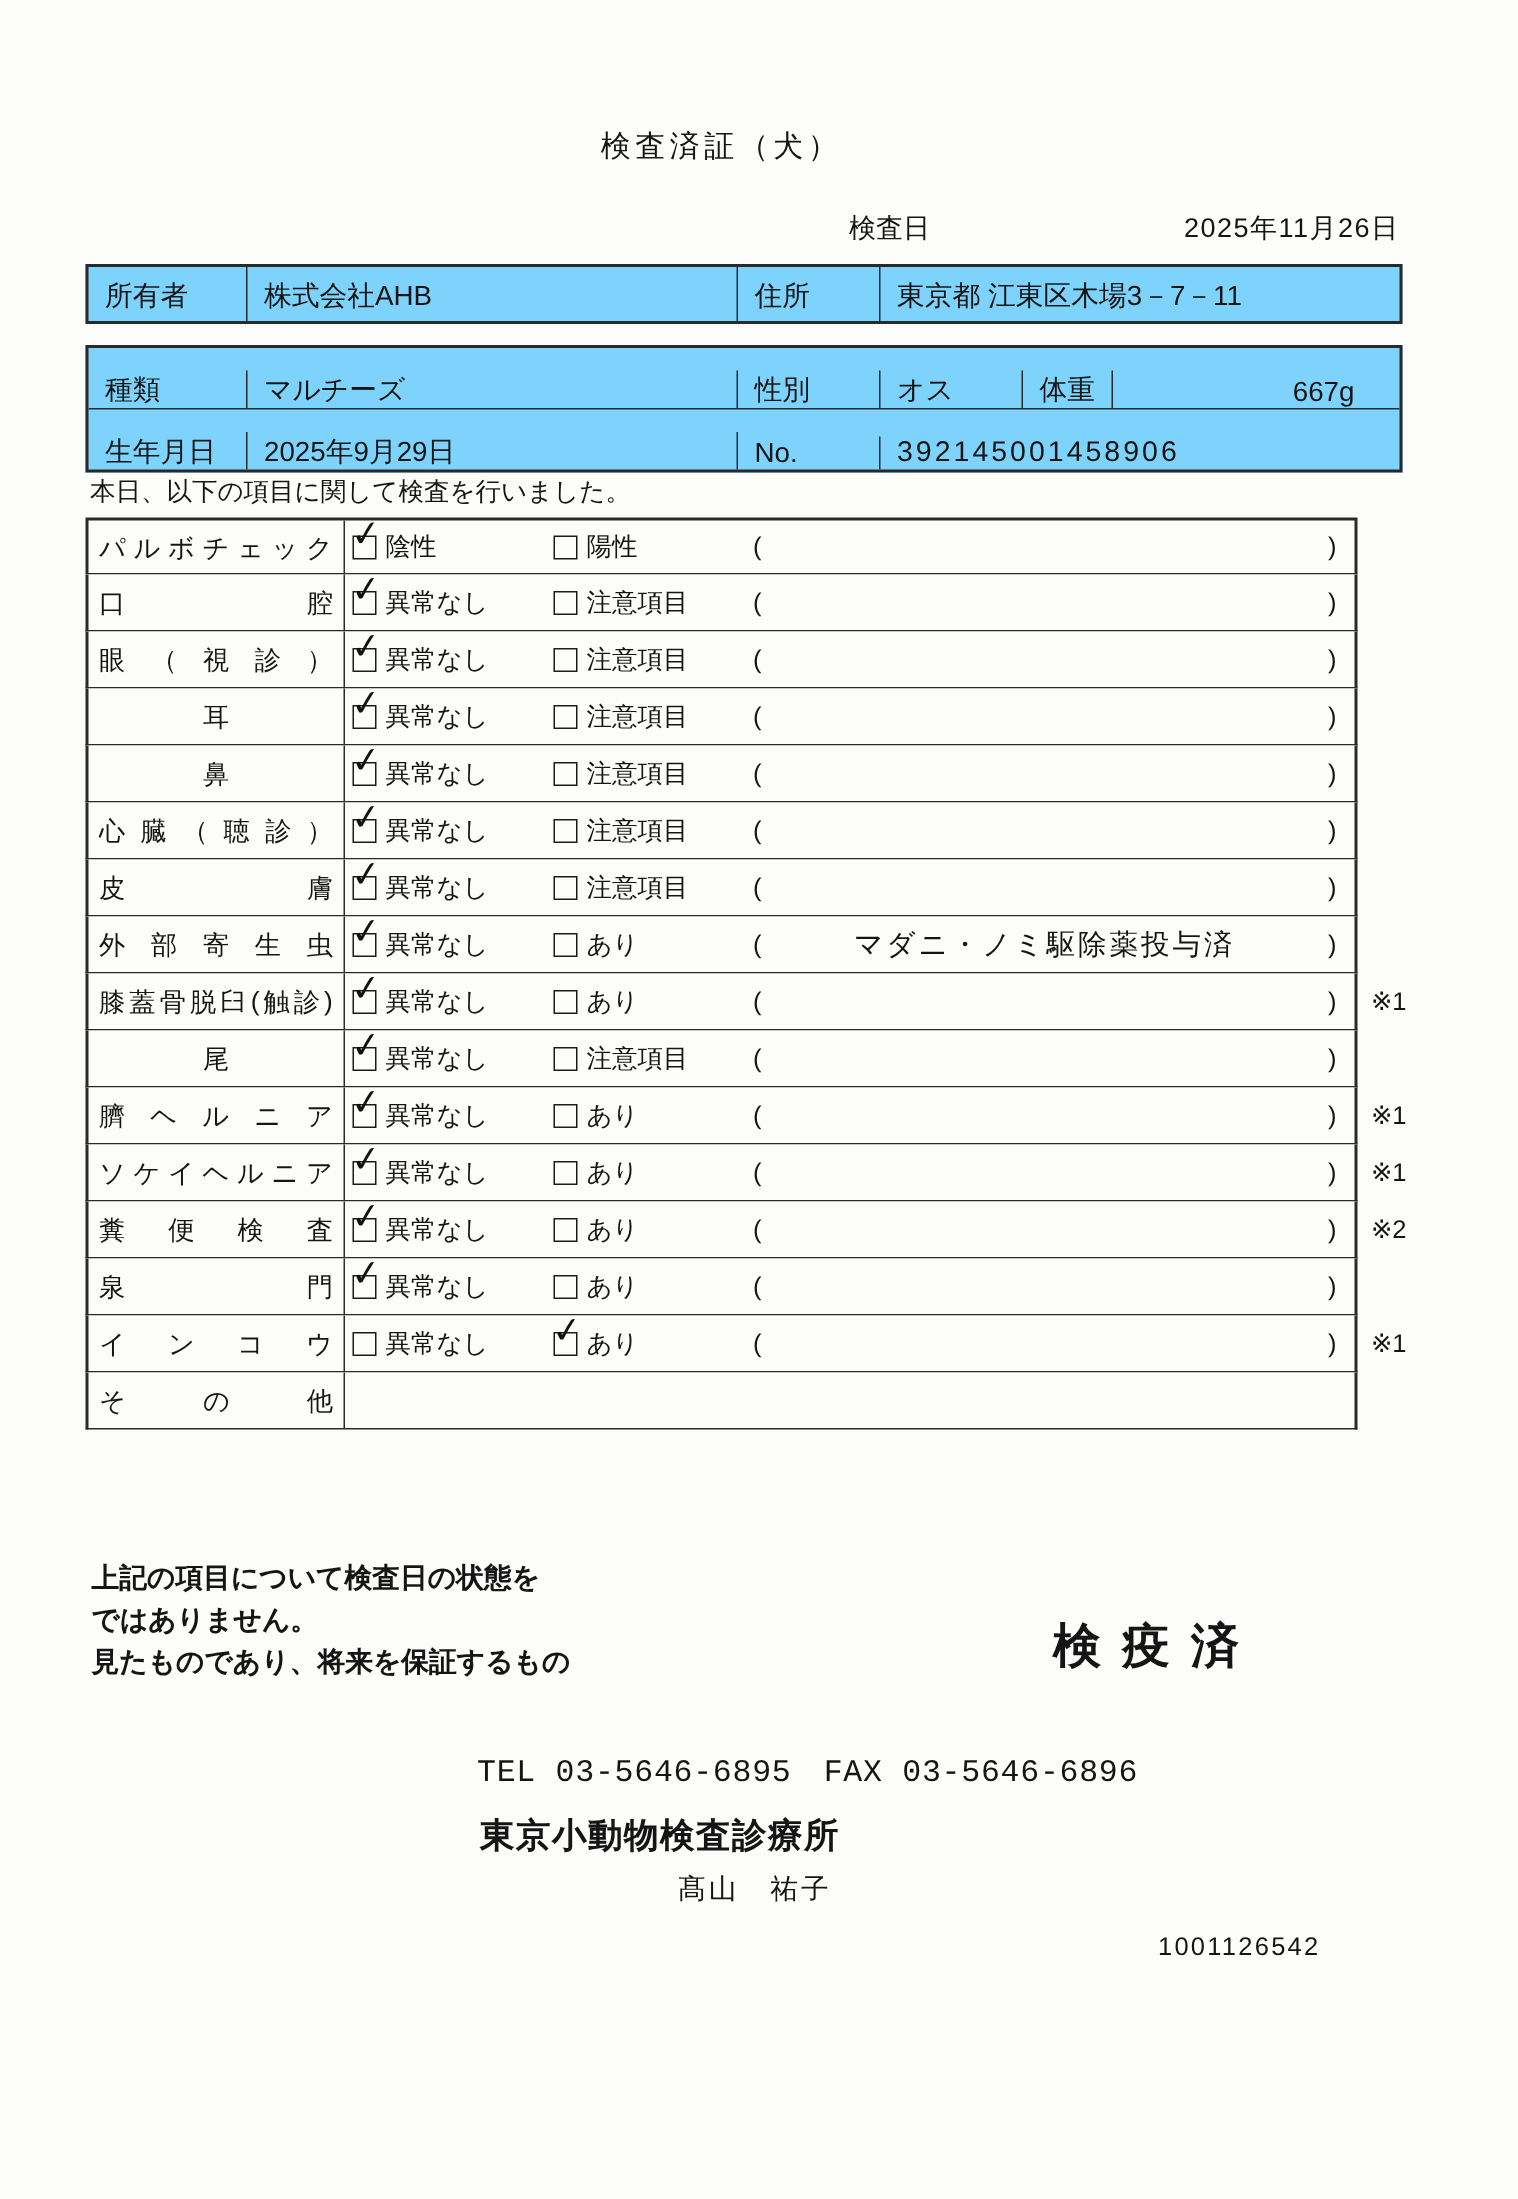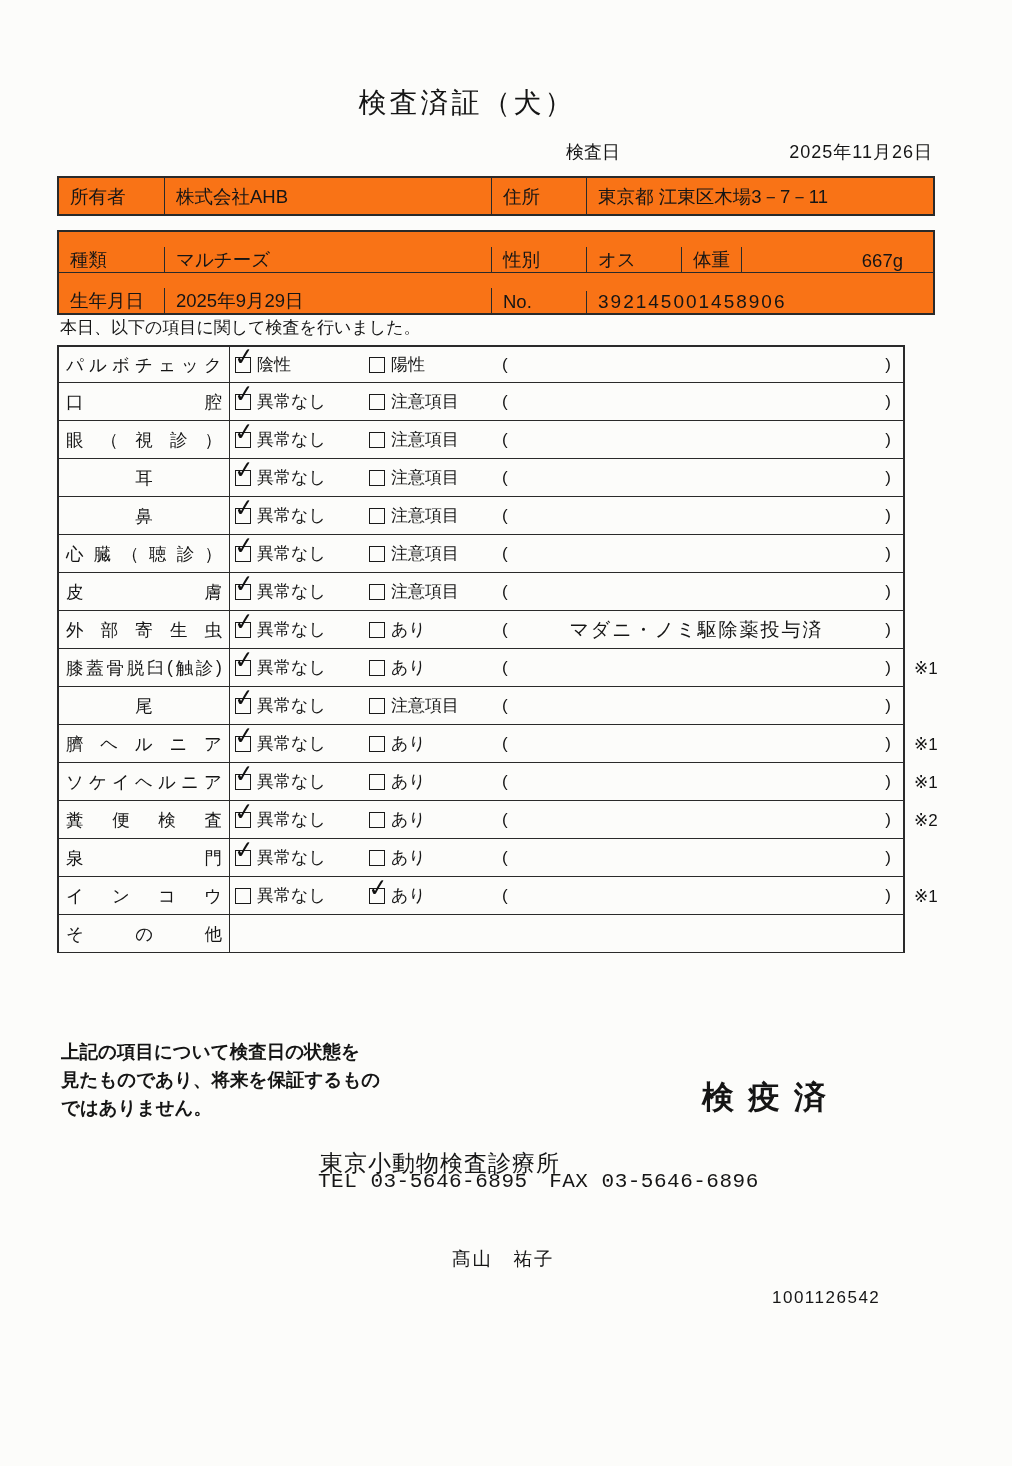--- a/index.html
+++ b/index.html
@@ -1,27 +1,27 @@
 <!DOCTYPE html>
 <html><head>
 <meta charset="utf-8">
 <style>
   html,body{margin:0;padding:0;}
   body{background:#f1f1ee;font-family:"Liberation Sans","DejaVu Sans",sans-serif;color:#151515;}
   .page{position:relative;width:1012px;height:1466px;background:#fcfcfa;overflow:hidden;}
 
-  .title{position:absolute;top:84px;left:43px;width:848px;text-align:center;
-         font-size:28px;letter-spacing:3px;font-weight:500;}
+  .title{position:absolute;top:84px;left:57px;width:848px;text-align:center;
+         font-size:20px;letter-spacing:3px;font-weight:500;}
 
   .date-row{position:absolute;top:140px;left:57px;width:878px;height:26px;font-size:18px;}
   .date-label{position:absolute;left:509px;top:0;}
   .date-value{position:absolute;right:2px;top:0;letter-spacing:1px;}
 
   
-  .htable{position:absolute;left:57px;width:878px;border:2px solid #2a2a2a;box-sizing:border-box;background:#f97316;}
+  .htable{position:absolute;left:57px;width:878px;border:2px solid #2a2a2a;box-sizing:border-box;background:#7dd3fc;}
   .htable .hrow{display:flex;align-items:stretch;}
   .htable .hrow + .hrow{border-top:1.6px solid #2a2a2a;}
   .hcell{display:flex;align-items:center;box-sizing:border-box;font-size:18.5px;padding-left:11px;}
   .hcell.br{border-right:1.6px solid #2a2a2a;}
   .owner-table{top:176px;}
   .owner-table .hrow{height:36px;}
   .pet-table{top:230px;}
   .pet-table .hrow{height:40px;align-items:flex-end;}
   .w-label1{width:106px;}
   .w-val1{width:327px;}
@@ -59,21 +59,21 @@
   .footnotes{position:absolute;top:957px;left:60px;font-size:16.5px;line-height:25px;}
   .fn-indent{padding-left:45px;}
 
   .disclaimer{position:absolute;top:1038px;left:61px;font-size:18.5px;font-weight:bold;line-height:28px;}
 
   .stamp{position:absolute;top:1076px;left:702px;font-size:32px;font-weight:bold;letter-spacing:14px;white-space:nowrap;}
 
   .postal-line{position:absolute;top:1122px;left:318px;font-size:17px;display:flex;gap:38px;}
   .tel-line{position:absolute;top:1166px;left:318px;font-size:21px;
             font-family:"Liberation Mono","DejaVu Sans Mono",monospace;letter-spacing:0.5px;}
-  .clinic{position:absolute;top:1148px;left:320px;font-size:23px;font-weight:normal;letter-spacing:1px;}
+  .clinic{position:absolute;top:1208px;left:320px;font-size:23px;font-weight:bold;letter-spacing:1px;}
   .examiner{position:absolute;top:1246px;left:452px;font-size:18.5px;letter-spacing:2px;}
   .serial{position:absolute;top:1288px;left:772px;font-size:17px;letter-spacing:1.5px;}
 </style>
 </head>
 <body>
 
 <div class="page">
 
   <div class="title">検査済証（犬）</div>
 
@@ -531,22 +531,22 @@
         <div class="c-opt c-opt2"></div>
         <div class="c-paren"></div>
       </div>
       <div class="c-note"></div>
     </div>
   </div>
 
 
   <div class="disclaimer">
     <div>上記の項目について検査日の状態を</div>
+    <div>ではありません。</div>
     <div>見たものであり、将来を保証するもの</div>
-    <div>ではありません。</div>
   </div>
 
   <div class="stamp">検疫済</div>
 
 
   <div class="tel-line">TEL 03-5646-6895　FAX 03-5646-6896</div>
 
   <div class="clinic">東京小動物検査診療所</div>
 
   <div class="examiner">髙山　祐子</div>

